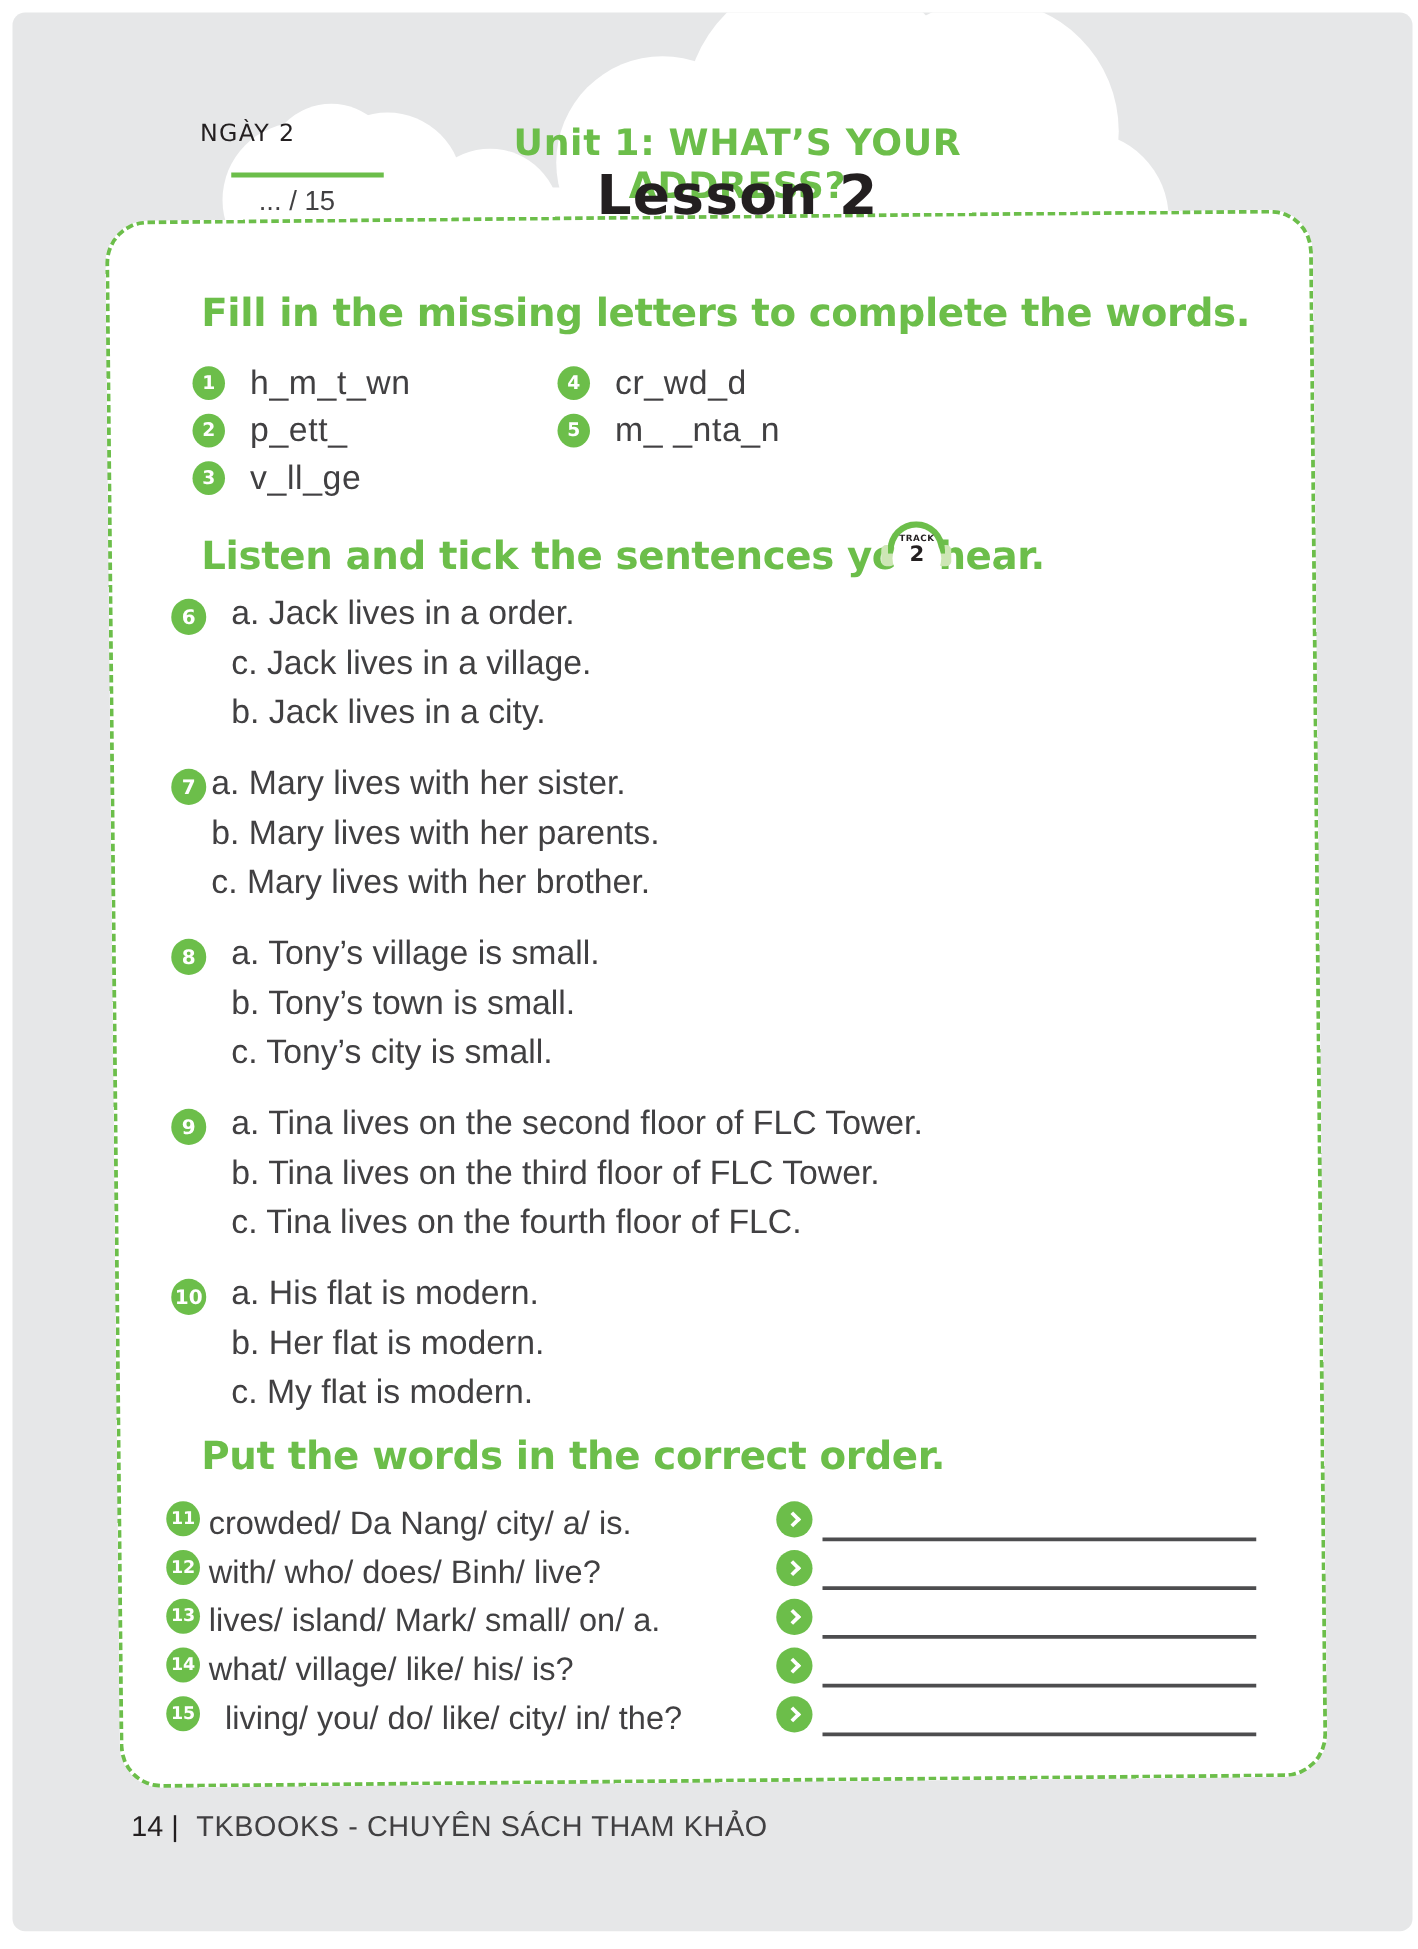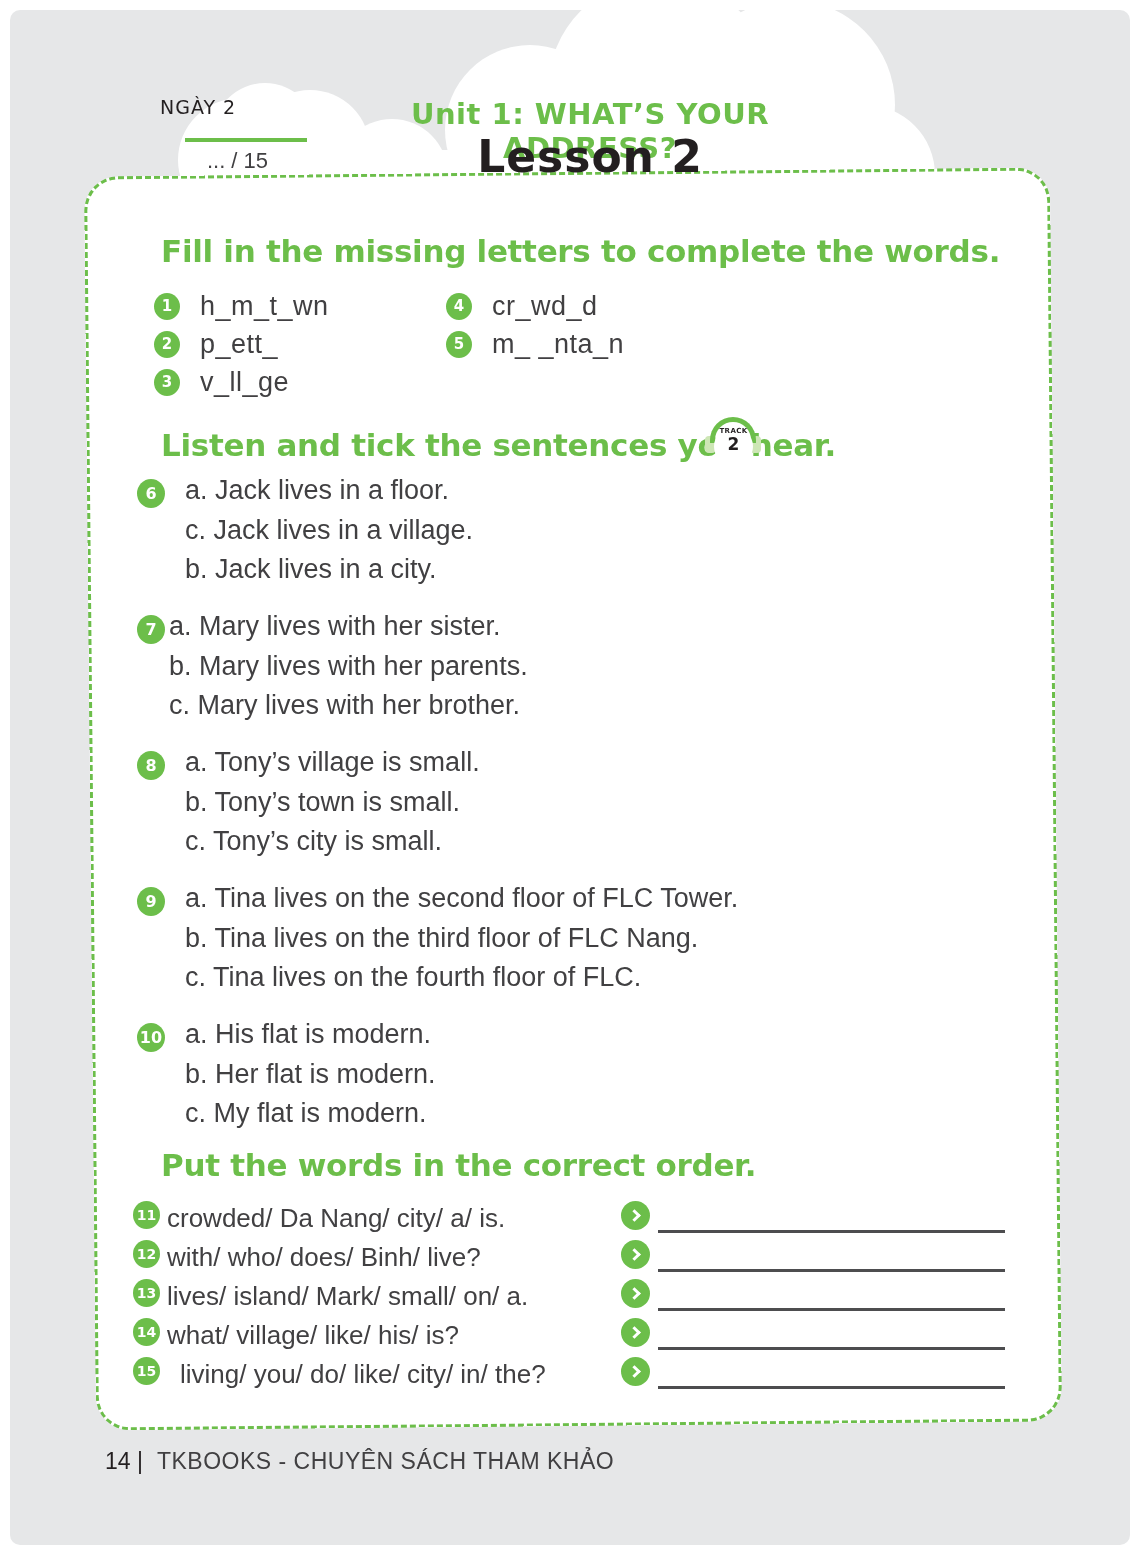--- a/index.html
+++ b/index.html
@@ -159,21 +159,21 @@
   <span class="track-ear right"></span>
   <span class="track-band"></span>
   <span class="track-circle">
     <span class="track-word">TRACK</span>
     <span class="track-num">2</span>
   </span>
 </div>
 
 <div class="abs badge badge-28" style="left:137px;top:479px;">6</div>
 <div class="opt-block" style="left:185px;top:471px;">
-  <div class="opt-line">a. Jack lives in a floor.</div>
+  <div class="opt-line">a. Jack lives in a order.</div>
   <div class="opt-line">c. Jack lives in a village.</div>
   <div class="opt-line">b. Jack lives in a city.</div>
 </div>
 
 <div class="abs badge badge-28" style="left:137px;top:615px;">7</div>
 <div class="opt-block" style="left:169px;top:607px;">
   <div class="opt-line">a. Mary lives with her sister.</div>
   <div class="opt-line">b. Mary lives with her parents.</div>
   <div class="opt-line">c. Mary lives with her brother.</div>
 </div>
@@ -181,21 +181,21 @@
 <div class="abs badge badge-28" style="left:137px;top:751px;">8</div>
 <div class="opt-block" style="left:185px;top:743px;">
   <div class="opt-line">a. Tony’s village is small.</div>
   <div class="opt-line">b. Tony’s town is small.</div>
   <div class="opt-line">c. Tony’s city is small.</div>
 </div>
 
 <div class="abs badge badge-28" style="left:137px;top:887px;">9</div>
 <div class="opt-block" style="left:185px;top:879px;">
   <div class="opt-line">a. Tina lives on the second floor of FLC Tower.</div>
-  <div class="opt-line">b. Tina lives on the third floor of FLC Nang.</div>
+  <div class="opt-line">b. Tina lives on the third floor of FLC Tower.</div>
   <div class="opt-line">c. Tina lives on the fourth floor of FLC.</div>
 </div>
 
 <div class="abs badge badge-28" style="left:137px;top:1023px;">10</div>
 <div class="opt-block" style="left:185px;top:1015px;">
   <div class="opt-line">a. His flat is modern.</div>
   <div class="opt-line">b. Her flat is modern.</div>
   <div class="opt-line">c. My flat is modern.</div>
 </div>
 

